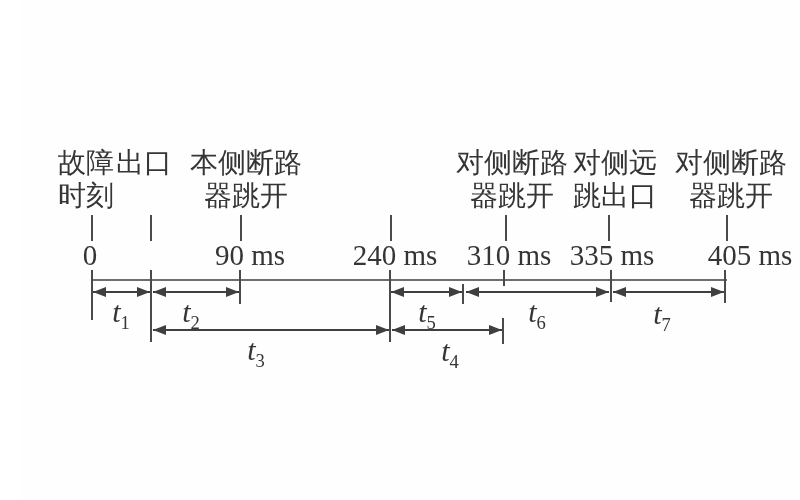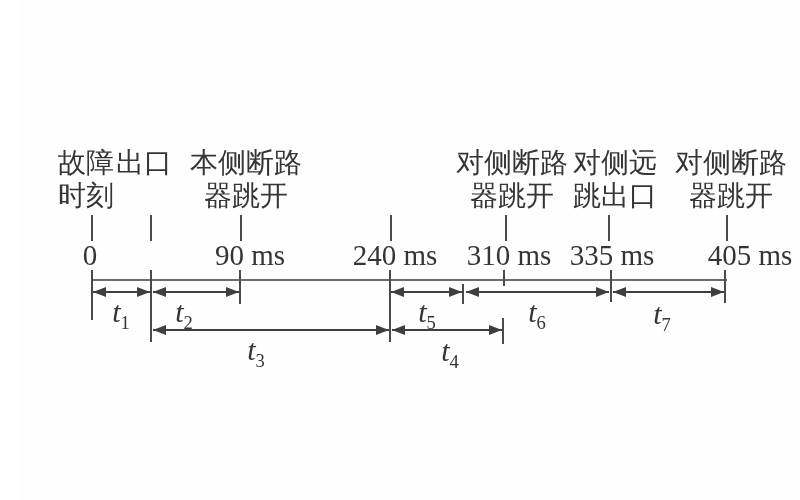--- a/index.html
+++ b/index.html
@@ -154,20 +154,20 @@
   <div class="dim-arrow" style="left:73px;  width:57px;  top:291px"></div>
   <div class="dim-arrow" style="left:133px; width:86px;  top:291px"></div>
   <div class="dim-arrow" style="left:371px; width:71px;  top:291px"></div>
   <div class="dim-arrow" style="left:446px; width:143px; top:291px"></div>
   <div class="dim-arrow" style="left:593px; width:111px; top:291px"></div>
 
   <div class="dim-arrow" style="left:133px; width:236px; top:329px"></div>
   <div class="dim-arrow" style="left:372px; width:110px; top:329px"></div>
 
   <div class="t-label" style="left:101px; top:299px"><span>t</span><sub>1</sub></div>
-  <div class="t-label" style="left:164px; top:299px"><span>t</span><sub>2</sub></div>
+  <div class="t-label" style="left:171px; top:299px"><span>t</span><sub>2</sub></div>
   <div class="t-label" style="left:236px; top:337px"><span>t</span><sub>3</sub></div>
   <div class="t-label" style="left:430px; top:338px"><span>t</span><sub>4</sub></div>
   <div class="t-label" style="left:407px; top:299px"><span>t</span><sub>5</sub></div>
   <div class="t-label" style="left:517px; top:299px"><span>t</span><sub>6</sub></div>
   <div class="t-label" style="left:642px; top:301px"><span>t</span><sub>7</sub></div>
 
 </div>
 
 </body></html>

